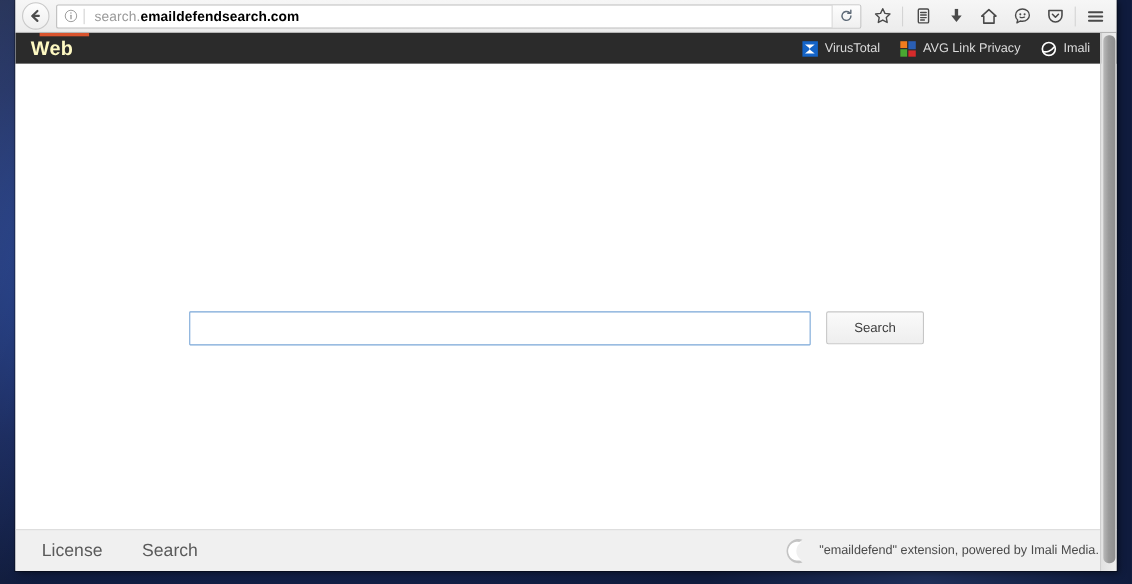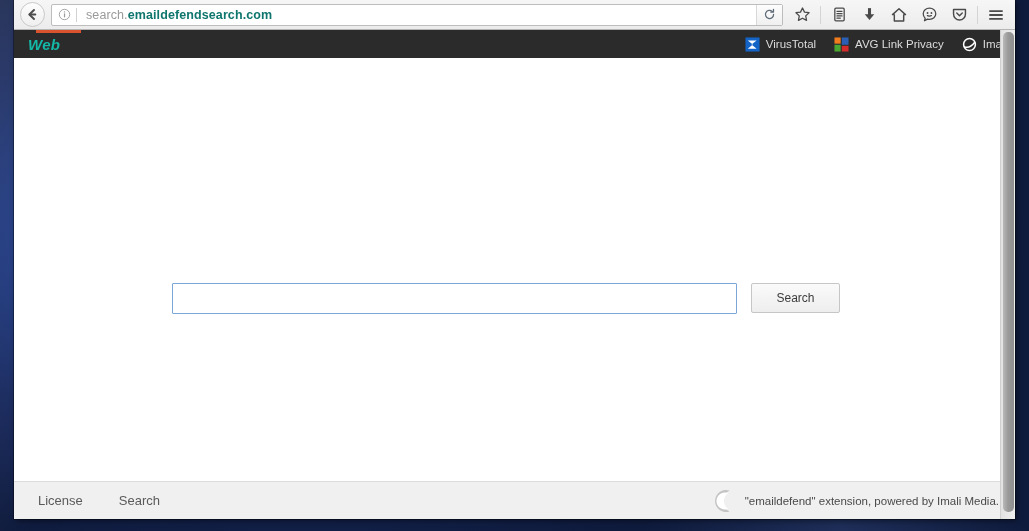--- a/index.html
+++ b/index.html
@@ -85,21 +85,21 @@
   }
   .url-text {
     font-size: 12.5px;
     color: #9a9a9a;
     padding-left: 9px;
     white-space: nowrap;
     overflow: hidden;
     letter-spacing: 0.1px;
     cursor: text;
   }
-  .url-text b { color: #0f766e; font-weight: 700; }
+  .url-text b { color: #000000; font-weight: 700; }
   .reload-btn {
     position: absolute;
     right: 0; top: 0;
     width: 26px; height: 20px;
     background: linear-gradient(#fdfdfd, #f0f0f0);
     border-left: 1px solid #d8d8d8;
     display: flex; align-items: center; justify-content: center;
     cursor: pointer;
   }
   .tool-icons { display: flex; align-items: center; flex: 0 0 auto; }
@@ -119,32 +119,31 @@
     align-items: center;
     padding-left: 14px;
   }
   #siteheader-accent {
     position: absolute;
     left: 22px; top: 0;
     width: 45px; height: 3px;
     background: #d9542e;
   }
   .header-tab {
-    color: #14b8a6;
-    font-size: 15px;
+    color: #fef9c3;
+    font-size: 18px;
     font-weight: 700;
     letter-spacing: 0.3px;
     cursor: pointer;
-    font-style: italic;
   }
   .header-right {
     margin-left: auto;
     display: flex;
     align-items: center;
-    padding-right: 8px;
+    padding-right: 24px;
     gap: 18px;
   }
   .hr-item {
     display: flex; align-items: center; gap: 6px;
     color: #dcdcdc;
     font-size: 11.5px;
     cursor: pointer;
   }
   .hr-ico { width: 15px; height: 15px; flex: 0 0 auto; display:block; }
 
@@ -191,21 +190,21 @@
     position: relative;
     height: 38px;
     background: #f0f0f0;
     border-top: 1px solid #dcdcdc;
     display: flex;
     align-items: center;
     padding-left: 24px;
     gap: 36px;
   }
   .footer-link {
-    font-size: 13px;
+    font-size: 16px;
     color: #5a5a5a;
     text-decoration: none;
     cursor: pointer;
   }
   #footer-right {
     margin-left: auto;
     display: flex;
     align-items: center;
     gap: 9px;
     padding-right: 16px;

